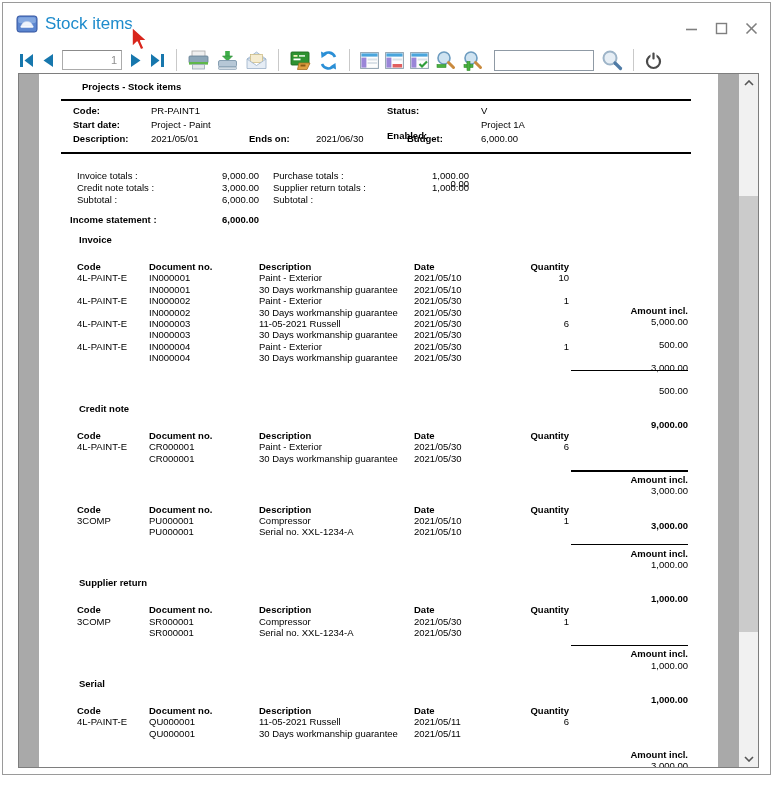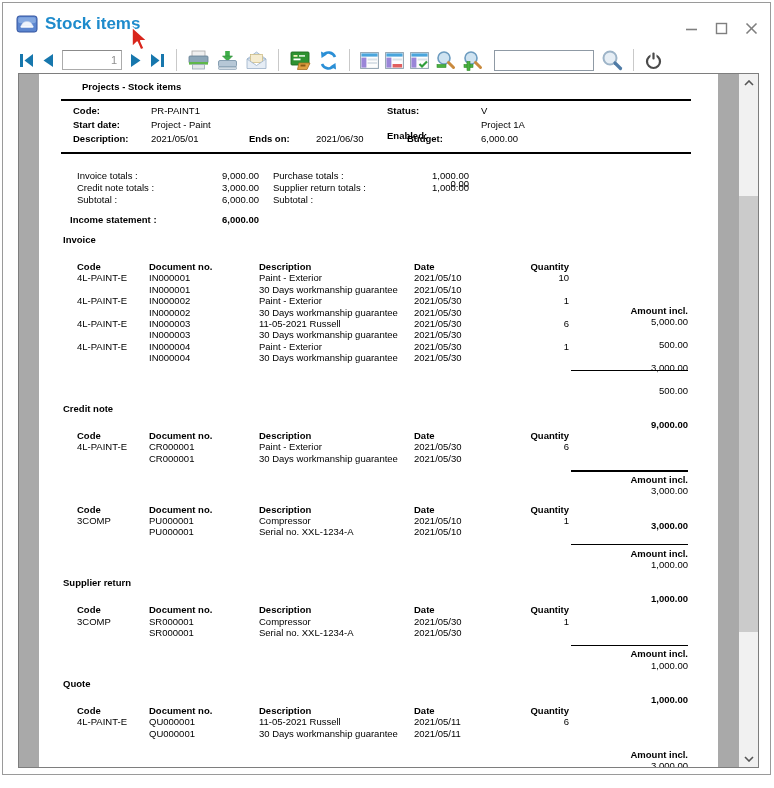--- a/index.html
+++ b/index.html
@@ -6,21 +6,21 @@
   html,body { margin:0; padding:0; }
   body {
     width:774px; height:788px; position:relative; background:#ffffff;
     font-family:"Liberation Sans", sans-serif; overflow:hidden;
   }
   .window {
     position:absolute; left:2px; top:2px; width:769px; height:773px;
     border:1px solid #9a9a9a; background:#fff;
   }
   
-  .titlebar { position:absolute; left:0; top:0; right:0; height:42px; background:#fff;font-weight:bold; }
+  .titlebar { position:absolute; left:0; top:0; right:0; height:42px; background:#fff; }
   .app-icon { position:absolute; left:13px; top:11px; width:22px; height:20px; }
   .title-text {
     position:absolute; left:42px; top:11px; font-size:17px; color:#1e8bcc;
   }
   .win-controls { position:absolute; right:12px; top:18px; display:flex; gap:16px; }
   .win-btn { width:14px; height:14px; display:flex; align-items:center; justify-content:center; cursor:default; }
   
   .toolbar {
     position:absolute; left:0; top:42px; right:0; height:30px;
     display:flex; align-items:center; padding-left:12px;
@@ -57,21 +57,21 @@
   .rpt-title { position:absolute; left:29px; top:7px; font-size:11.5px; font-weight:bold;padding-left:14px; }
   .rule { position:absolute; left:22px; width:630px; height:2px; background:#000; }
   .hdr-label { position:absolute; font-weight:bold; }
   .hdr-val   { position:absolute; }
   .tot-label { position:absolute; }
   .tot-val   { position:absolute; text-align:right; width:100px; }
   
   #sections { position:absolute; left:0; top:158px; width:679px; }
   .section { margin-top:16px; }
   .section:first-child { margin-top:2px; }
-  .section-title { font-weight:bold; margin-left:24px; height:12px; margin-bottom:15px; }
+  .section-title { font-weight:bold; margin-left:40px; height:12px; margin-bottom:15px; }
   .trow { position:relative; height:11.4px; }
   .trow.head { font-weight:bold; }
   .cell { position:absolute; top:0; }
   .c-code { left:38px; }
   .c-doc  { left:110px; }
   .c-desc { left:220px;text-align:center; }
   .c-date { left:375px; }
   .c-qty  { left:440px; width:90px; text-align:right; }
   .c-amt  { left:532px; width:117px; text-align:right;margin-top:44px; }
   .total-rule { margin-left:532px; width:117px; height:1.5px; background:#000; margin-top:6px; }
@@ -459,21 +459,21 @@
               <div class="cell c-date">2021/05/30</div>
               <div class="cell c-qty"></div>
               <div class="cell c-amt"></div>
             </div>
             <div class="total-rule"></div>
             <div class="total-row">
               <div class="cell c-amt">1,000.00</div>
             </div>
           </div>
           <div class="section">
-            <div class="section-title">Quote</div>
+            <div class="section-title">Serial</div>
             <div class="trow head">
               <div class="cell c-code">Code</div>
               <div class="cell c-doc">Document no.</div>
               <div class="cell c-desc">Description</div>
               <div class="cell c-date">Date</div>
               <div class="cell c-qty">Quantity</div>
               <div class="cell c-amt">Amount incl.</div>
             </div>
             <div class="trow">
               <div class="cell c-code">4L-PAINT-E</div>

